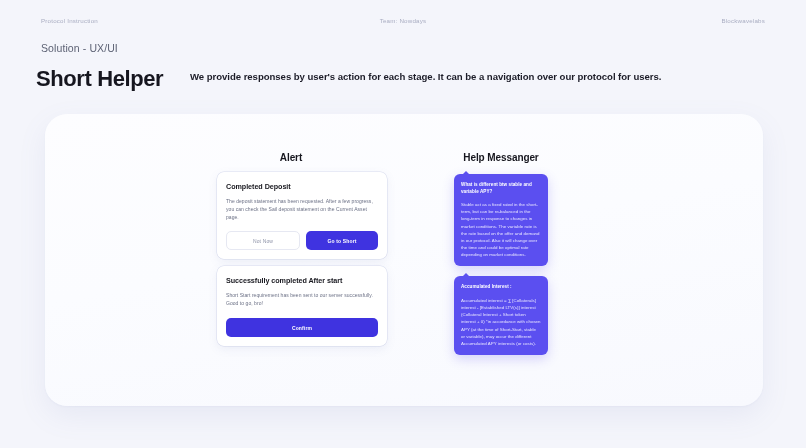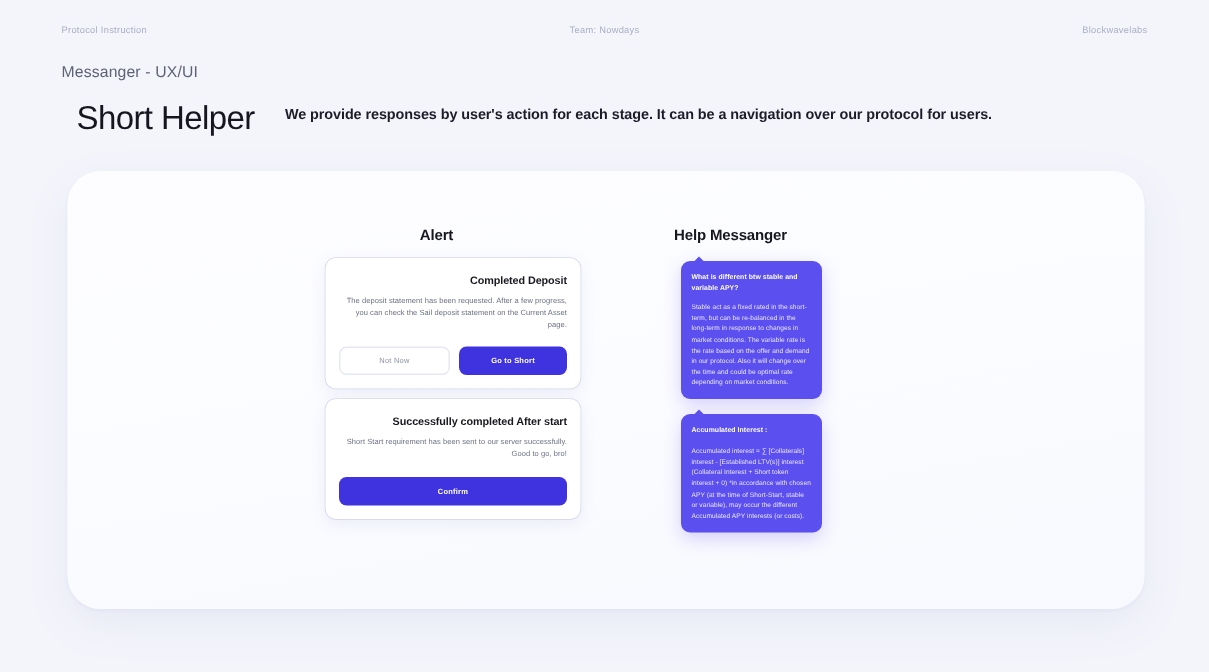--- a/index.html
+++ b/index.html
@@ -41,24 +41,24 @@
     left: 41px;
     top: 42px;
     font-size: 10.5px;
     color: #5d6274;
     letter-spacing: .1px;
     font-weight: 400;
   }
 
   .title {
     position: absolute;
-    left: 51px;
+    left: 36px;
     top: 66px;
     font-size: 22px;
-    font-weight: 400;
+    font-weight: 700;
     letter-spacing: -0.4px;
     color: #16161f;
   }
 
   .lead {
     position: absolute;
     left: 190px;
     top: 71px;
     font-size: 9.6px;
     font-weight: 600;
@@ -81,32 +81,31 @@
 
   .col-head {
     position: absolute;
     font-size: 10px;
     font-weight: 700;
     color: #17171f;
     letter-spacing: -.1px;
     white-space: nowrap;
   }
   .col-head-alert  { left: 291px; top: 152px; transform: translateX(-50%); }
-  .col-head-helper { left: 487px; top: 152px; transform: translateX(-50%); }
+  .col-head-helper { left: 501px; top: 152px; transform: translateX(-50%); }
 
   
   .alert-card {
     position: absolute;
     left: 217px;
     width: 170px;
     background: #ffffff;
     border-radius: 7px;
     box-shadow: 0 3px 10px rgba(110,120,180,.10), 0 0 0 .5px rgba(210,214,235,.8);
     padding: 10px 9px 9px 9px;
-    text-align: right;
   }
   .alert-card-1 { top: 172px; }
   .alert-card-2 { top: 266px; }
 
   .card-title {
     font-size: 7.2px;
     font-weight: 700;
     color: #18181f;
     letter-spacing: -.05px;
     margin-bottom: 6px;
@@ -192,21 +191,21 @@
 </style>
 </head>
 <body>
 
 <div class="topbar">
   <span class="meta meta-left">Protocol Instruction</span>
   <span class="meta meta-center">Team: Nowdays</span>
   <span class="meta meta-right">Blockwavelabs</span>
 </div>
 
-<div class="subtitle">Messanger - UX/UI</div>
+<div class="subtitle">Solution - UX/UI</div>
 
 <h1 class="title">Short Helper</h1>
 
 <p class="lead">We provide responses by user's action for each stage. It can be a navigation over our protocol for users.</p>
 
 <div class="canvas"></div>
 
 <div class="col-head col-head-alert">Alert</div>
 <div class="col-head col-head-helper">Help Messanger</div>
 

